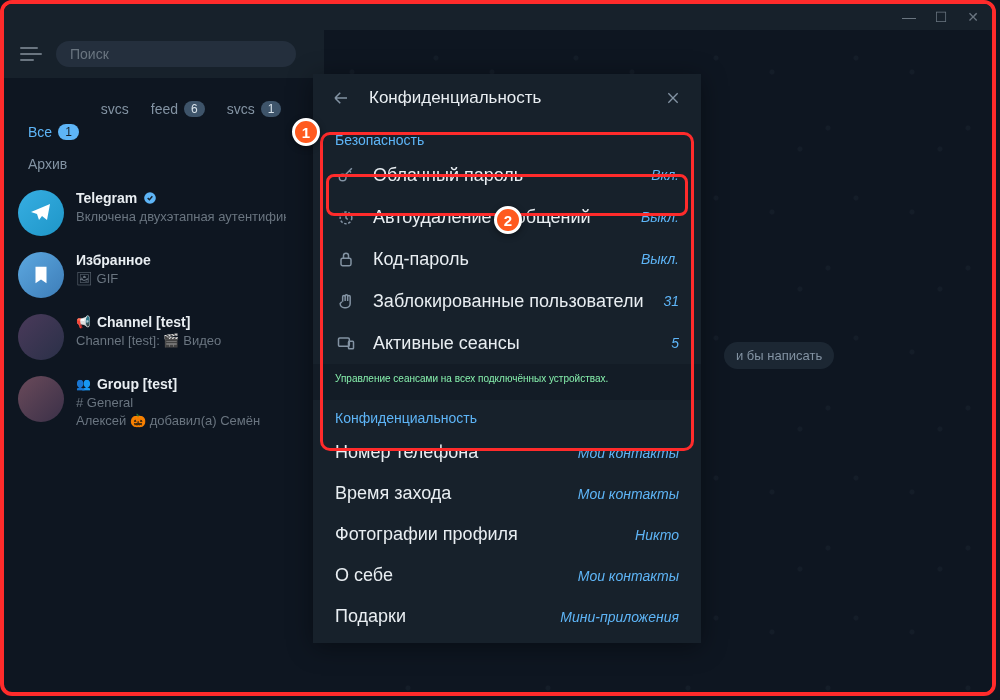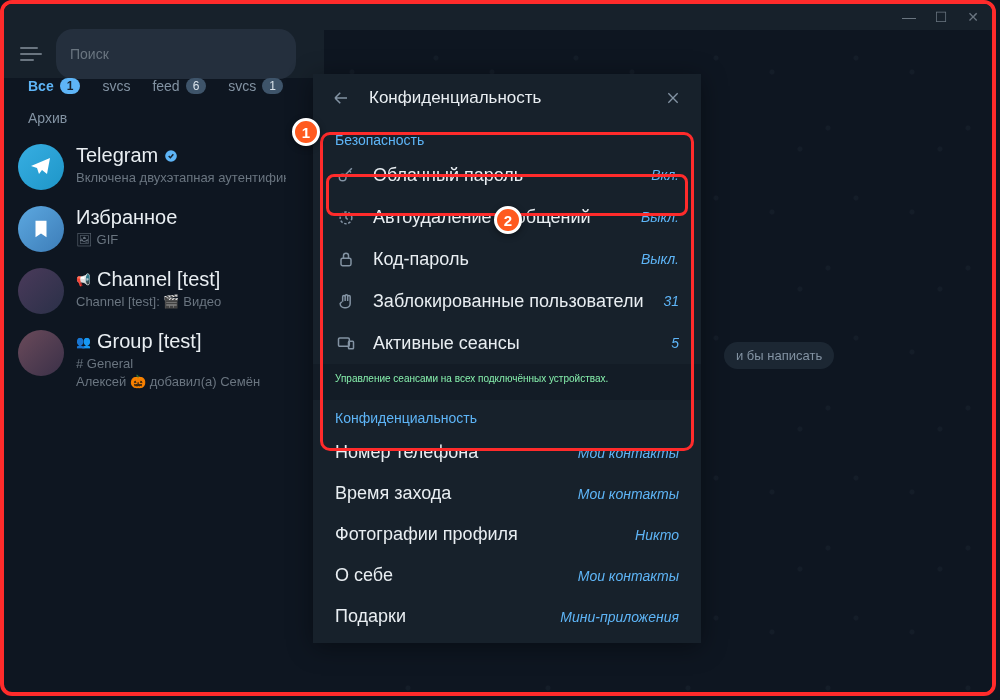--- a/index.html
+++ b/index.html
@@ -4,37 +4,37 @@
 <style>
   * { box-sizing: border-box; margin: 0; padding: 0; font-family: 'Segoe UI', Arial, sans-serif; }
   body { background: #0e1621; width: 1000px; height: 700px; overflow: hidden; position: relative; }
   .outer { border: 4px solid #ff2b2b; border-radius: 12px; width: 996px; height: 696px; position: relative; background: #0e1621; overflow: hidden; }
   .titlebar { height: 26px; background: #17212b; display: flex; justify-content: flex-end; align-items: center; gap: 18px; padding-right: 12px; }
   .winbtn { width: 14px; height: 14px; color: #6a7580; display: flex; align-items: center; justify-content: center; font-size: 14px; }
   .topbar { height: 48px; background: #17212b; display: flex; align-items: center; gap: 14px; padding: 0 16px; }
   .menu-icon { width: 22px; height: 14px; display: flex; flex-direction: column; justify-content: space-between; }
   .menu-icon span { height: 2px; background: #6a7580; border-radius: 1px; }
   .menu-icon span:nth-child(1){width:18px}.menu-icon span:nth-child(2){width:22px}.menu-icon span:nth-child(3){width:14px}
-  .search { flex: 0 0 240px; height: 50px; background: #242f3d; border-radius: 17px; display: flex; align-items: center; padding: 0 14px; color: #6a7580; font-size: 14px; }
+  .search { flex: 0 0 240px; height: 26px; background: #242f3d; border-radius: 17px; display: flex; align-items: center; padding: 0 14px; color: #6a7580; font-size: 14px; }
   .tabs { display: flex; gap: 22px; padding: 0 24px 10px; font-size: 14px; color: #8393a3; align-items: center; }
   .tab { display: flex; align-items: center; gap: 6px; cursor: pointer; }
-  .tab.active { color: #5eb5f7; font-weight: 700; }
+  .tab.active { color: #5eb5f7; font-weight: 400; margin-top: 46px; }
   .badge { background: #3e546a; color: #d8e2ea; border-radius: 10px; padding: 1px 7px; font-size: 12px; }
   .tab.active .badge { background: #5eb5f7; color: #17212b; }
   .section-title { color: #8393a3; font-size: 14px; font-weight: 500; padding: 6px 24px 10px; }
   .chatlist { }
   .chat { display: flex; align-items: flex-start; gap: 12px; padding: 8px 14px; }
   .avatar { width: 46px; height: 46px; border-radius: 50%; flex-shrink: 0; display: flex; align-items: center; justify-content: center; }
   .av-telegram { background: linear-gradient(135deg,#37aee2,#1e96c8); }
   .av-saved { background: linear-gradient(135deg,#5ca8e0,#3d7db8); }
   .av-channel { background: linear-gradient(135deg,#4a3a5a,#2a3048); }
   .av-group { background: linear-gradient(135deg,#6a4a5a,#3a3048); }
   .chatbody { flex: 1; min-width: 0; }
   .chat-top { display: flex; align-items: center; gap: 6px; }
-  .chat-name { color: #e9eef2; font-size: 20px; font-weight: 400; }
+  .chat-name { color: #e9eef2; font-size: 14px; font-weight: 700; }
   .verified { color: #5eb5f7; font-size: 12px; }
   .chat-sub { color: #6a7580; font-size: 13px; margin-top: 3px; white-space: nowrap; overflow: hidden; text-overflow: ellipsis; max-width: 210px; display:flex; align-items:center; gap:4px;}
   .chat-right { color: #5eb5f7; font-size: 13px; display:flex; align-items:center; gap:2px; }
   .main { position: absolute; left: 320px; top: 26px; right: 0; bottom: 0; background: #0e1621; }
   .doodle { position:absolute; inset:0; background:
     radial-gradient(circle at 20% 30%, rgba(120,140,160,.06) 2px, transparent 3px),
     radial-gradient(circle at 60% 70%, rgba(120,140,160,.06) 2px, transparent 3px),
     radial-gradient(circle at 80% 20%, rgba(120,140,160,.06) 2px, transparent 3px),
     radial-gradient(circle at 40% 85%, rgba(120,140,160,.06) 2px, transparent 3px);
     background-size: 140px 140px;

